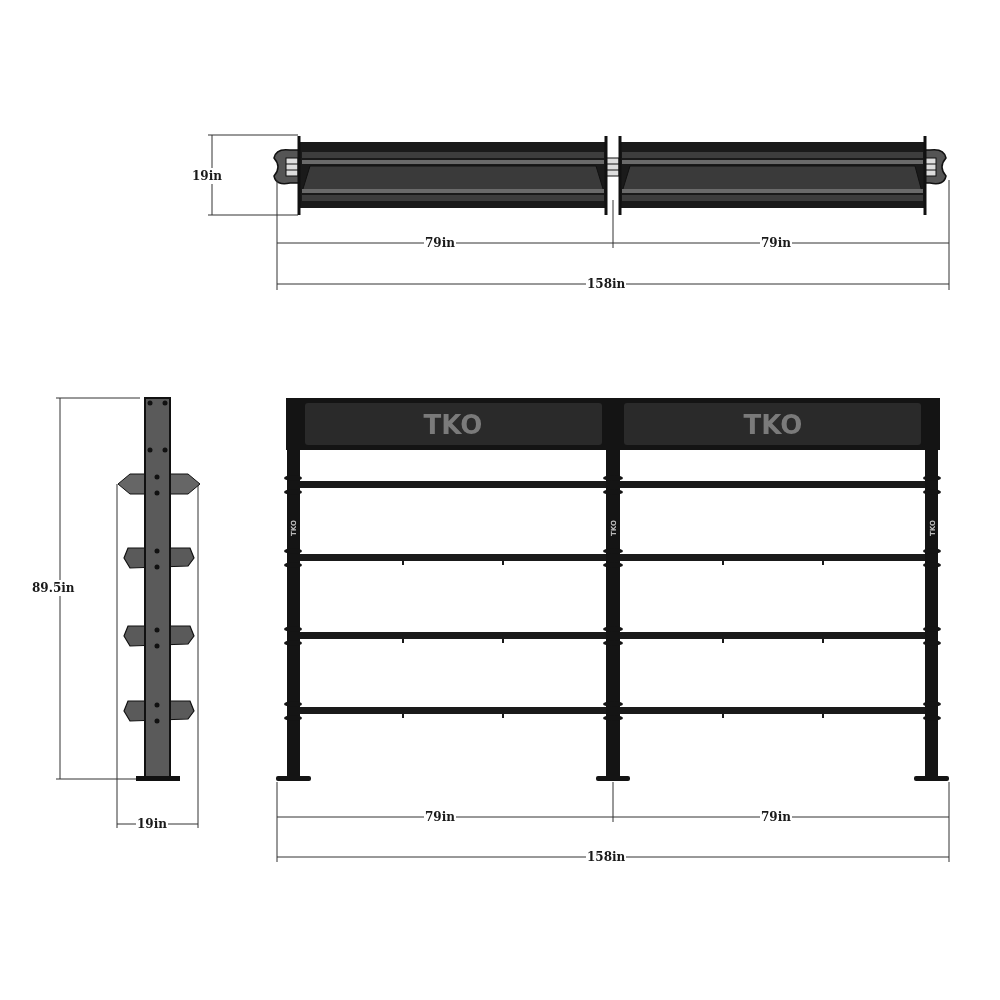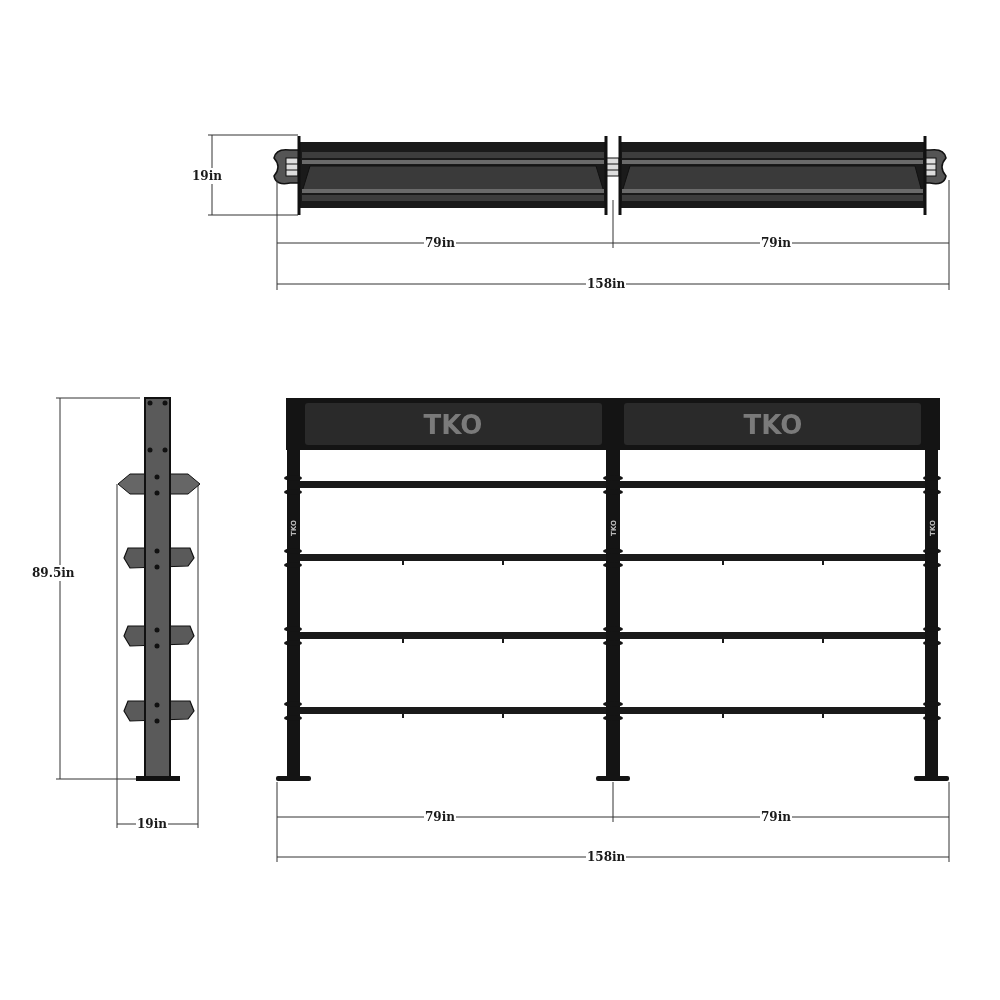--- a/index.html
+++ b/index.html
@@ -205,19 +205,19 @@
       </g>
     </g>
   </svg>
 
   
   <span class="dim-label" style="left:191px;top:168px;">19in</span>
   <span class="dim-label" style="left:424px;top:235px;">79in</span>
   <span class="dim-label" style="left:760px;top:235px;">79in</span>
   <span class="dim-label" style="left:586px;top:276px;">158in</span>
 
-  <span class="dim-label" style="left:31px;top:565px;">89.5in</span>
+  <span class="dim-label" style="left:31px;top:580px;">89.5in</span>
   <span class="dim-label" style="left:136px;top:816px;">19in</span>
 
   <span class="dim-label" style="left:424px;top:809px;">79in</span>
   <span class="dim-label" style="left:760px;top:809px;">79in</span>
   <span class="dim-label" style="left:586px;top:849px;">158in</span>
 </div>
 
 </body></html>

